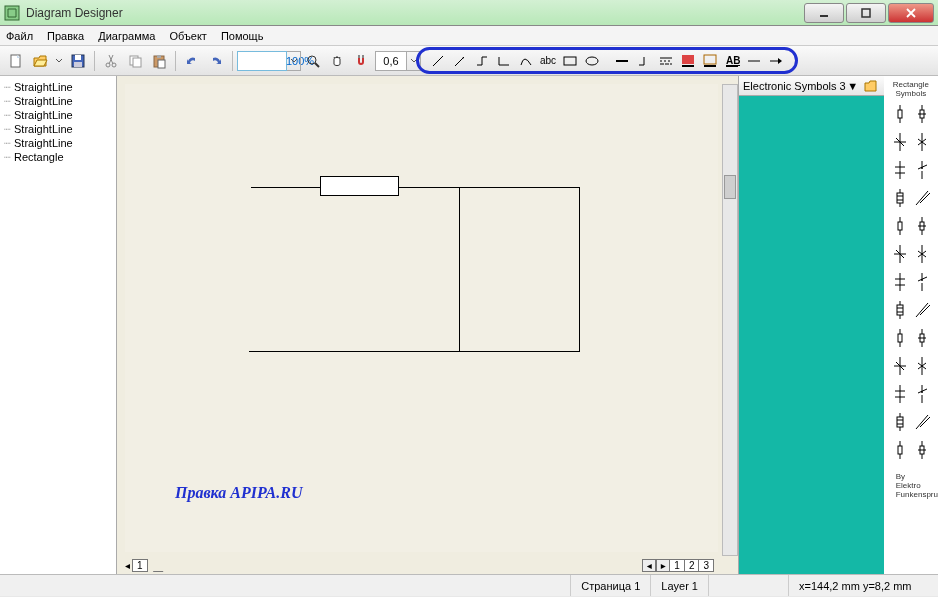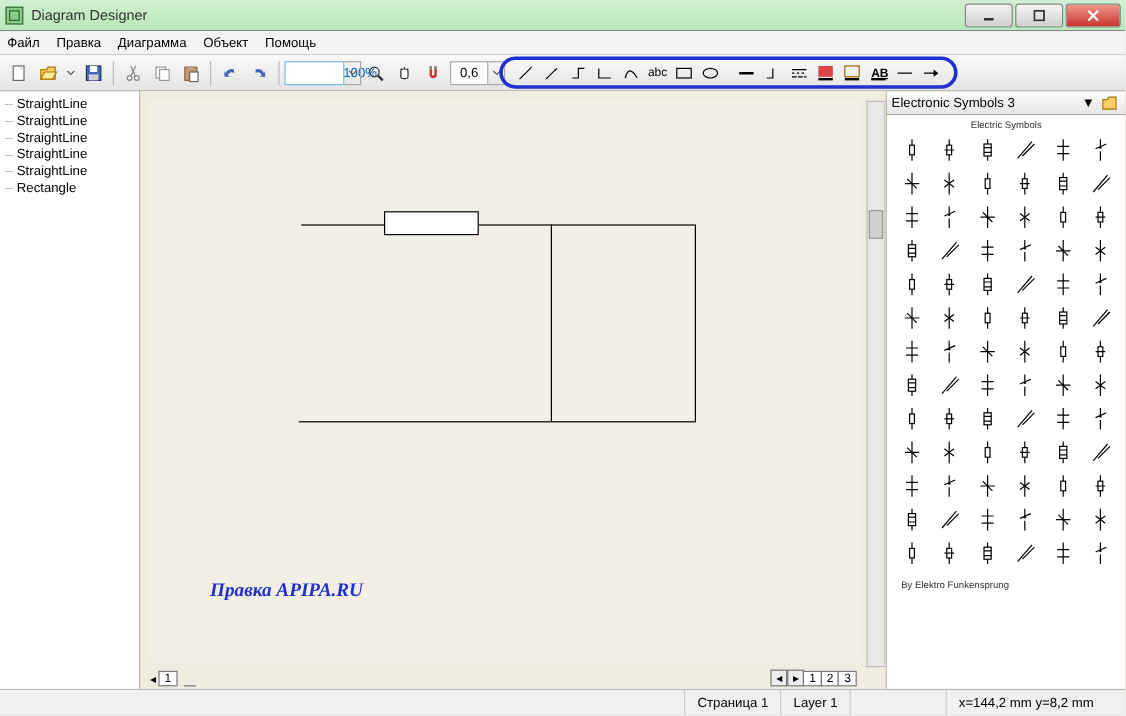--- a/index.html
+++ b/index.html
@@ -45,21 +45,21 @@
   
   .watermark { position:absolute; left:50px; top: 400px; color:#2030d0; font-weight:bold; font-style:italic; font-size:16px; font-family: "Times New Roman", serif; }
   
   .tabstrip-l { position:absolute; left:8px; bottom:2px; font-size:10px; display:flex; align-items:center; gap:2px;}
   .tabstrip-l .pg { border:1px solid #777; padding:0 4px; background:#fff; }
   .tabstrip-r { position:absolute; right:24px; bottom:2px; font-size:10px; display:flex; align-items:center; gap:0;}
   .tabstrip-r .pg { border:1px solid #777; padding:0 4px; background:#fff; margin-left:-1px;}
   .tabstrip-r .nav { border:1px solid #777; width:14px; text-align:center; background:#eee;}
   
   
-  .palette { width: 200px; background:#fdba74; display:flex; flex-direction:column; border-left:1px solid #aaa;}
+  .palette { width: 200px; background:#14b8a6; display:flex; flex-direction:row; border-left:1px solid #aaa;}
   .palette-header { height:20px; background:linear-gradient(#fdfdfd,#e6e6e6); display:flex; align-items:center; padding:0 4px; border-bottom:1px solid #aaa;}
   .palette-header .name { flex:1; font-size:11px; }
   .palette-header .dd { width:14px; text-align:center; }
   .palette-header .btn { width:18px; height:16px; margin-left:2px; display:flex; align-items:center; justify-content:center;}
   .palette-body { flex:1; background:#fff; padding:4px 6px; position:relative; overflow:hidden;}
   .palette-title { font-size:8px; color:#333; text-align:center; margin-bottom:4px;}
   .palette-grid { display:grid; grid-template-columns: repeat(6, 1fr); gap:4px 2px; }
   .pcell { height:24px; display:flex; align-items:center; justify-content:center; }
   .pcell svg { width:20px; height:22px; }
   .palette-footer { font-size:8px; color:#333; margin-top:10px; padding-left:6px;}
@@ -332,21 +332,21 @@
     <div class="palette-header">
       <span class="name">Electronic Symbols 3</span>
       <span class="dd">▼</span>
       <div class="btn">
           <svg width="14" height="14">
             <path d="M1 4h4l1-2h6v10H1z" fill="#fc6" stroke="#a70"></path>
           </svg>
         </div>
     </div>
     <div class="palette-body">
-      <div class="palette-title">Electric Symbols</div>
+      <div class="palette-title">Rectangle Symbols</div>
       <div class="palette-grid" id="pgrid">
           <div class="pcell">
             <svg viewBox="0 0 20 22">
               <line x1="10" y1="2" x2="10" y2="20" stroke="#000"></line>
               <rect x="8" y="7" width="4" height="8" fill="#fff" stroke="#000"></rect>
             </svg>
           </div>
           <div class="pcell">
             <svg viewBox="0 0 20 22">
               <line x1="10" y1="2" x2="10" y2="20" stroke="#000"></line>

